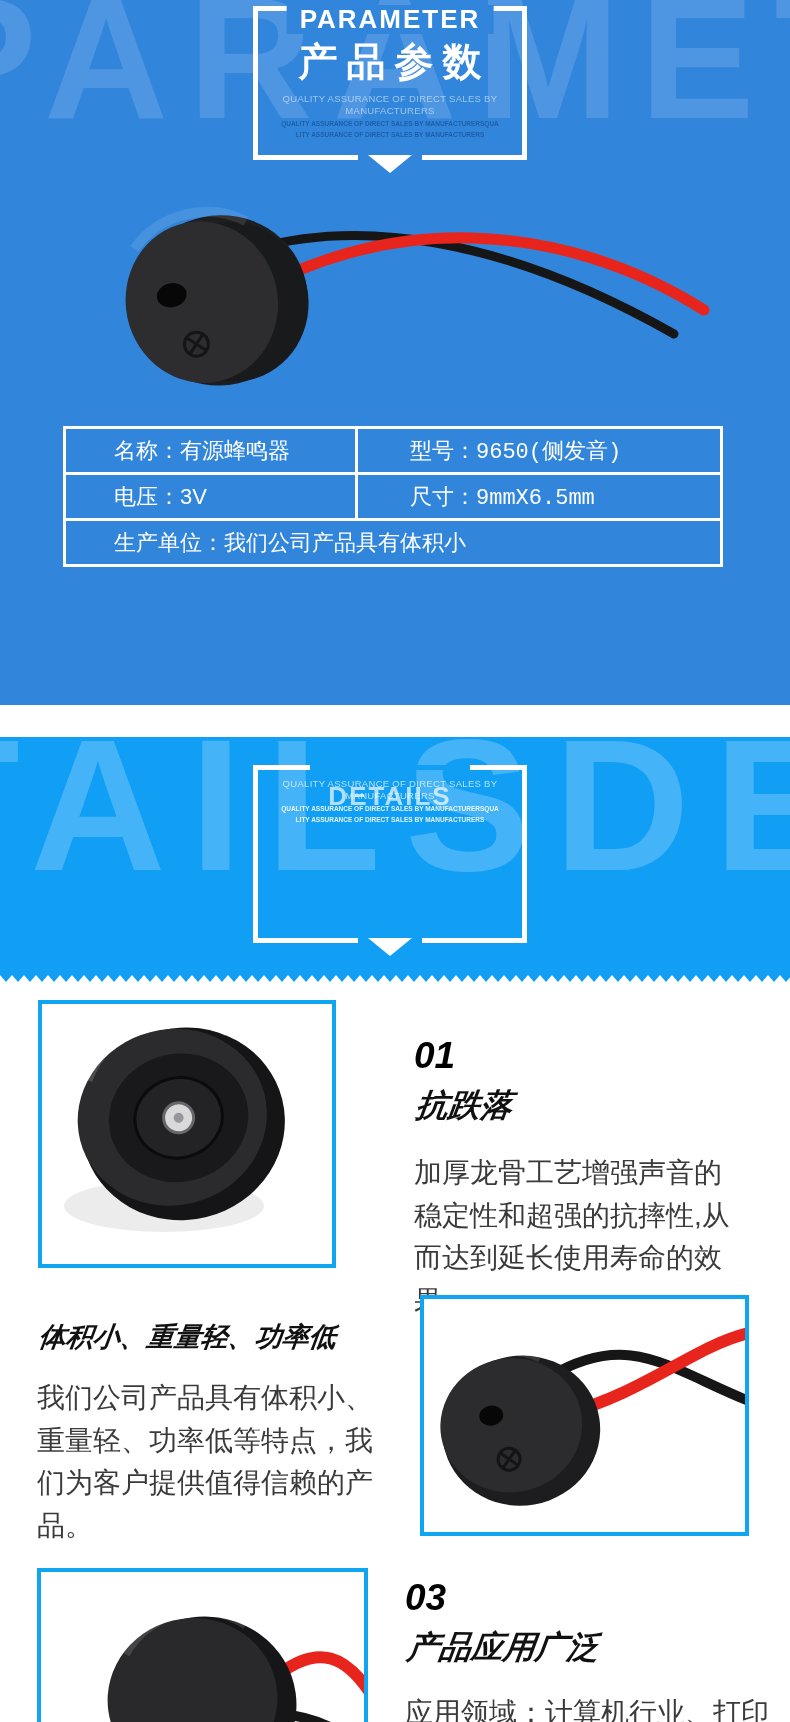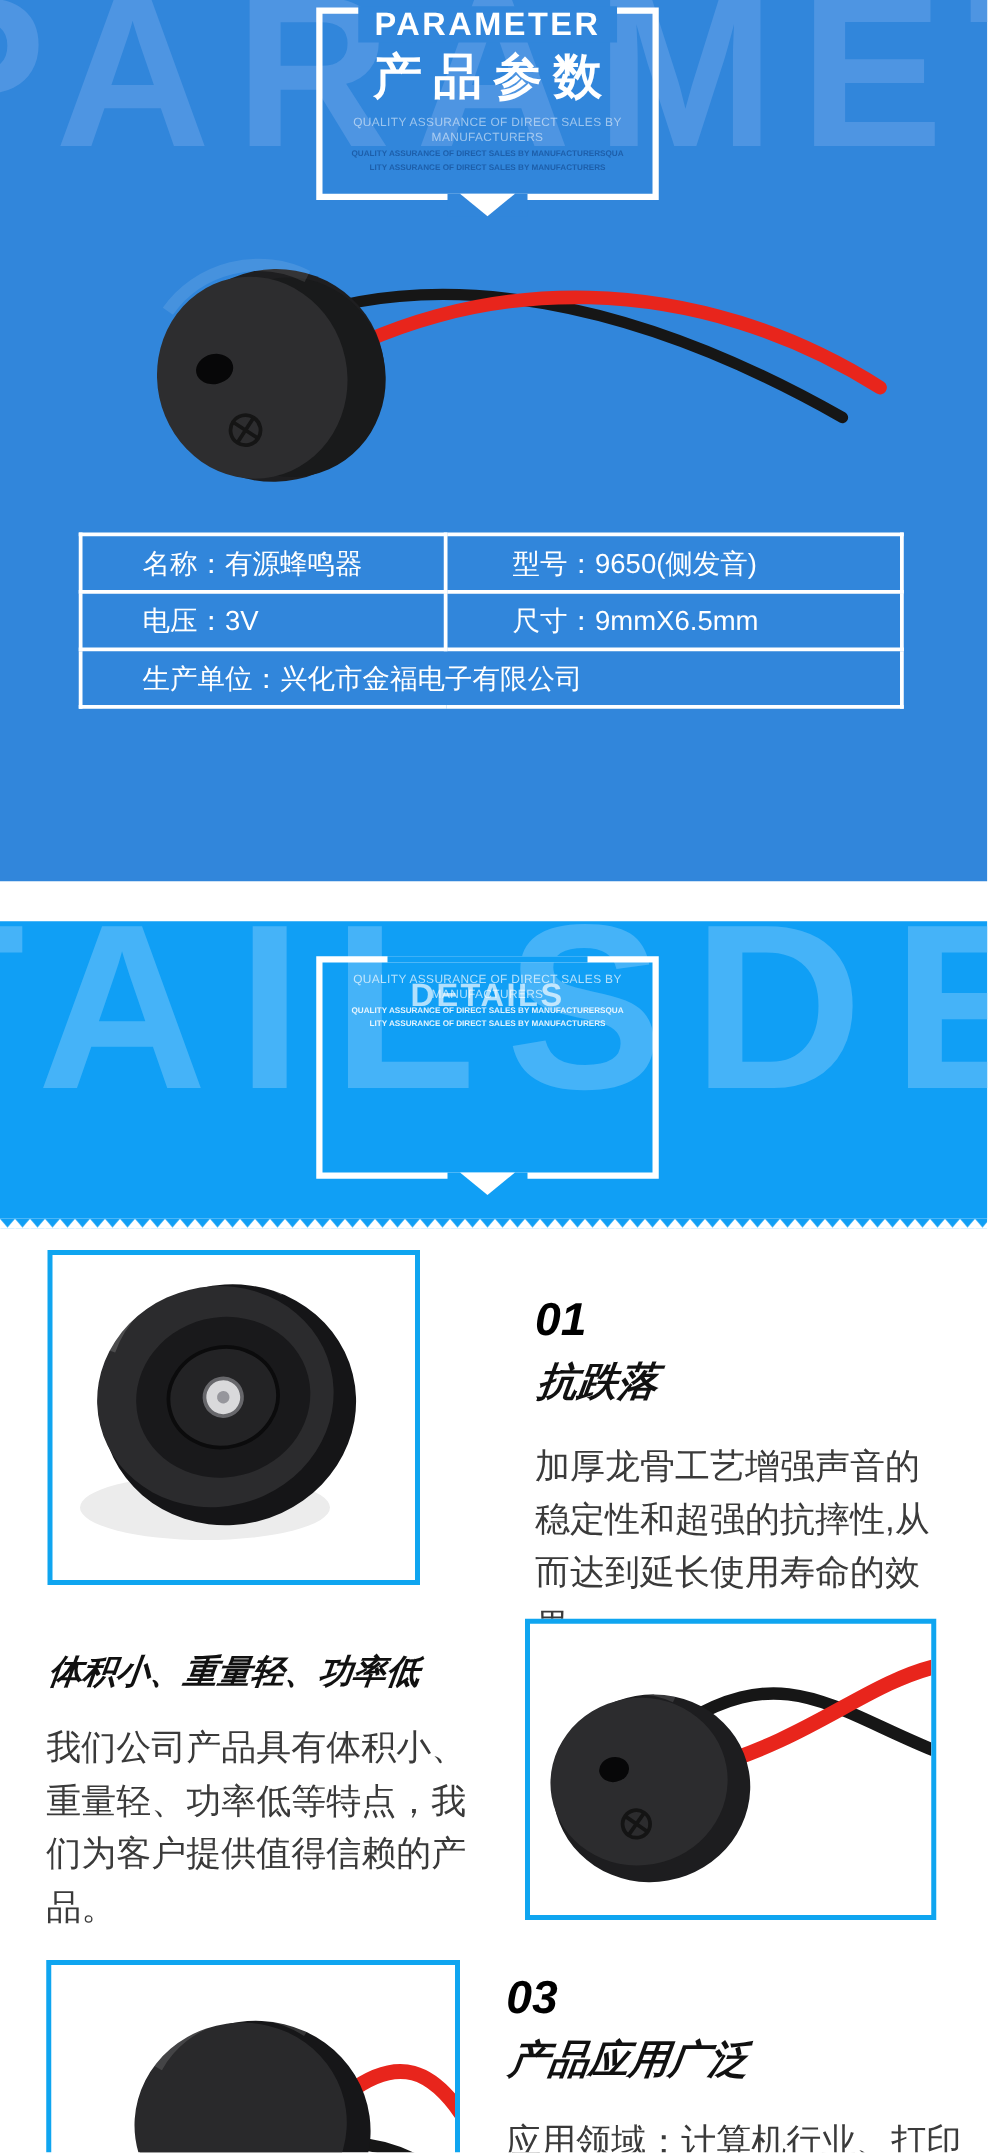--- a/index.html
+++ b/index.html
@@ -44,36 +44,36 @@
   .tri{width:0;height:0;border-left:22px solid transparent;border-right:22px solid transparent;
        border-top:18px solid #fff;}
 
   
   .hero-photo{position:absolute;z-index:1;left:62px;top:192px;width:656px;height:200px;}
 
   
   .spec-table{position:absolute;z-index:1;left:63px;top:426px;width:660px;border-collapse:collapse;table-layout:fixed;}
   .spec-table td{border:3px solid #fff;height:43px;color:#fff;font-size:22px;
                  padding:0 6px 0 48px;white-space:nowrap;overflow:hidden;}
-  .spec-table td.col-right{padding-left:52px;}
+  .spec-table td.col-right{padding-left:52px;font-family:Liberation Mono, monospace;}
   .spec-table col.c1{width:292px;}
 
   
   .zigzag{position:absolute;left:0;top:975px;width:790px;height:8px;line-height:0;}
 
   
   .photo-box{position:absolute;background:#fff;border:4px solid var(--accent-border,#0FA5F0);
              box-sizing:border-box;overflow:hidden;}
   .box1{left:38px;top:1000px;width:298px;height:268px;}
   .box2{left:420px;top:1295px;width:329px;height:241px;}
   .box3{left:37px;top:1568px;width:331px;height:200px;}
   .photo-box svg{display:block;width:100%;height:100%;}
 
   .feature{position:absolute;color:#111;}
-  .feat1{left:428px;top:1036px;width:332px;}
+  .feat1{left:414px;top:1036px;width:332px;}
   .feat2{left:37px;top:1312px;width:344px;}
   .feat3{left:405px;top:1578px;width:384px;}
   .feature-number{font-size:37px;font-weight:800;font-style:italic;color:#000;line-height:1.1;}
   .feature-title{display:inline-block;font-size:32px;font-weight:600;font-style:italic;
                  color:#111;margin-top:9px;line-height:1.2;transform:skewX(-7deg);transform-origin:0 100%;white-space:nowrap;}
   .feat2 .feature-title{font-size:27px;}
   .feature-desc{font-size:28px;color:#3a3a3a;line-height:1.52;margin-top:24px;}
   .feat1 .feature-desc{margin-top:28px;}
   .feat3 .feature-desc{margin-top:26px;}
 </style>
@@ -118,21 +118,21 @@
       <tbody>
           <tr>
         <td>名称：有源蜂鸣器</td>
         <td class="col-right">型号：9650(侧发音)</td>
       </tr>
       <tr>
         <td>电压：3V</td>
         <td class="col-right">尺寸：9mmX6.5mm</td>
       </tr>
       <tr>
-        <td colspan="2">生产单位：兴化市金福电子有限公司</td>
+        <td colspan="2">生产单位：我们公司产品具有体积小</td>
       </tr>
     </tbody>
       </table>
   </div>
 
   <div class="bluesec sec2">
     <div class="watermark">TAILSDETAI</div>
 
     <div class="banner">
       <div class="border-gap-mask"></div>

